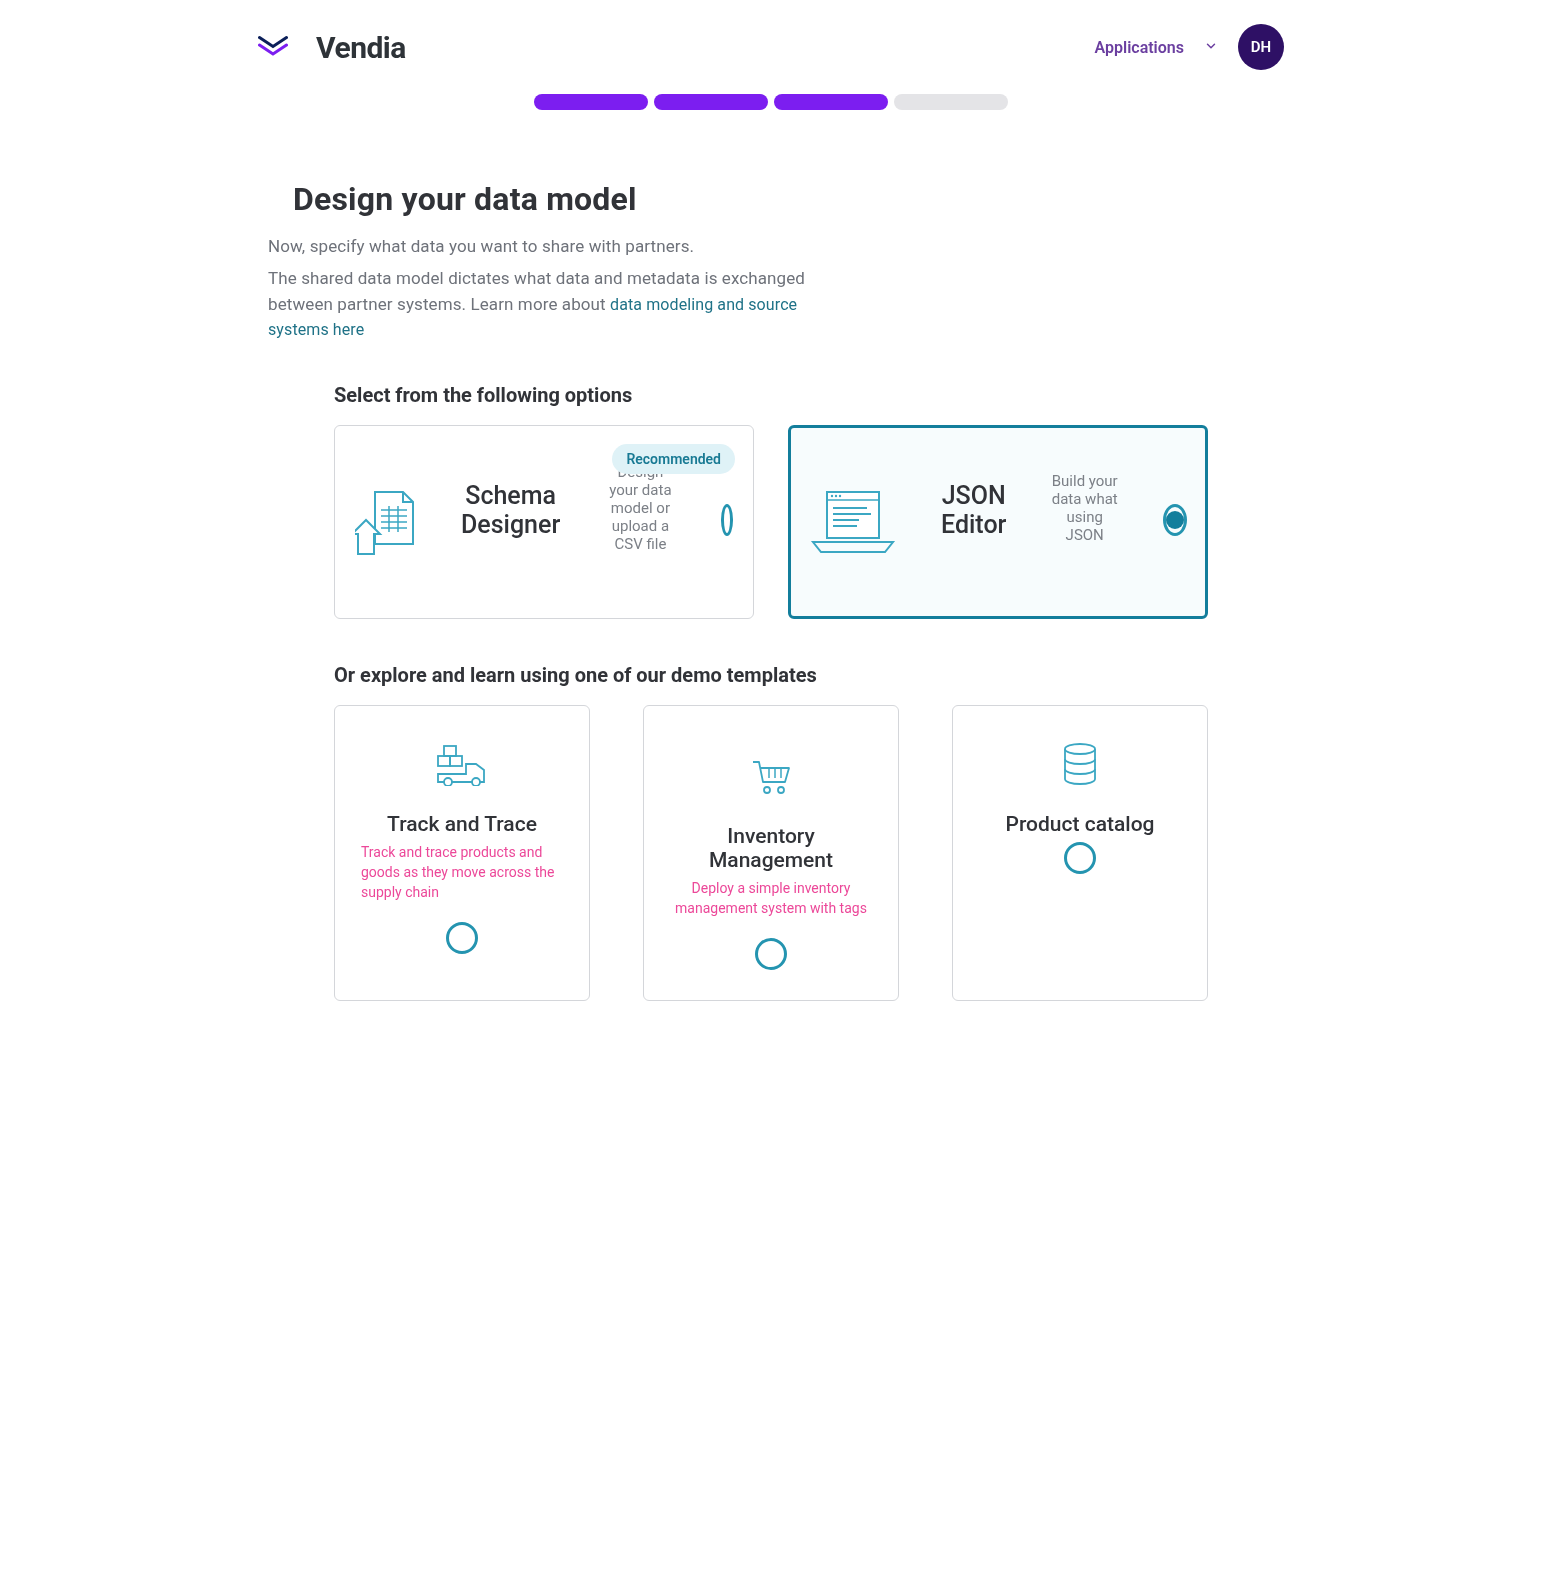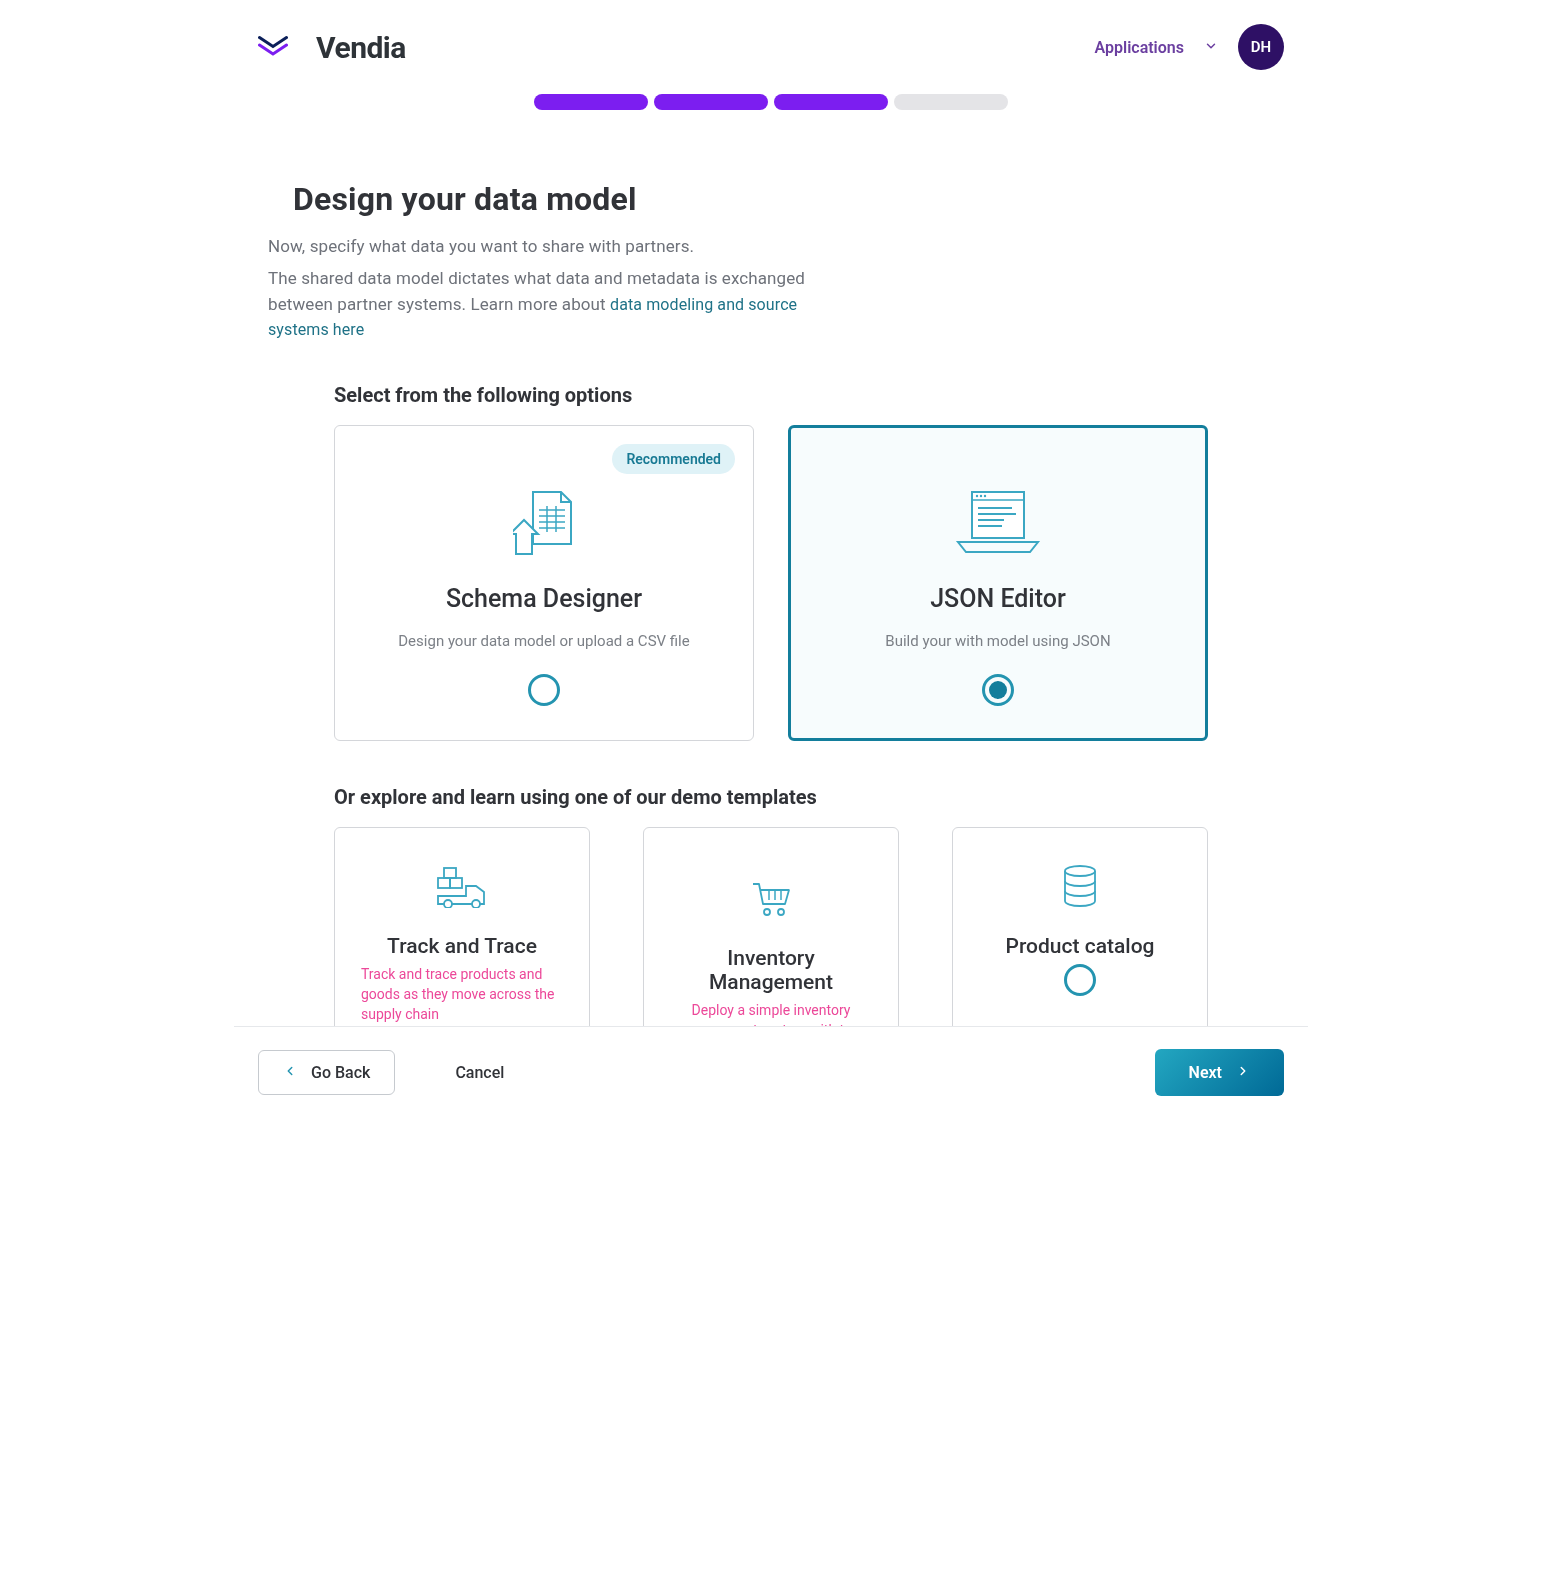--- a/index.html
+++ b/index.html
@@ -148,25 +148,26 @@
       grid-template-columns: 1fr 1fr;
       gap: 34px;
       margin-bottom: 44px;
     }
     .card {
       border: 1px solid #d4d6da;
       border-radius: 6px;
       padding: 30px 20px 34px;
       position: relative;
       display: flex;
-      flex-direction: column;
+      flex-direction: row;
       align-items: center;
       text-align: center;
       cursor: pointer;
       background: #ffffff;
+      gap: 44px;
     }
     .card.selected {
       border: 3px solid #137e9c;
       background: #f7fcfd;
       padding: 28px 18px 32px;
     }
     .badge {
       position: absolute;
       top: 18px;
       right: 18px;
@@ -389,21 +390,21 @@
             <circle cx="23" cy="8" r="1.2" fill="#3ba7c3"></circle>
             <circle cx="27" cy="8" r="1.2" fill="#3ba7c3"></circle>
             <circle cx="31" cy="8" r="1.2" fill="#3ba7c3"></circle>
             <line x1="24" y1="20" x2="58" y2="20" stroke="#3ba7c3" stroke-width="2"></line>
             <line x1="24" y1="26" x2="62" y2="26" stroke="#3ba7c3" stroke-width="2"></line>
             <line x1="24" y1="32" x2="50" y2="32" stroke="#3ba7c3" stroke-width="2"></line>
             <line x1="24" y1="38" x2="48" y2="38" stroke="#3ba7c3" stroke-width="2"></line>
           </svg>
         </div>
         <div class="card-title">JSON Editor</div>
-        <div class="card-desc">Build your with model using JSON</div>
+        <div class="card-desc">Build your data what using JSON</div>
         <div class="radio-circle checked"></div>
       </div>
     </div>
 
     <h2 class="secondary-title">Or explore and learn using one of our demo templates</h2>
 
     <div class="demo-cards">
 
       <div class="demo-card">
         <div class="demo-icon">
@@ -445,35 +446,14 @@
             <path d="M2 16 v10 a15 5 0 0 0 30 0 v-10" stroke="#3ba7c3" stroke-width="1.8" fill="none"></path>
             <path d="M2 26 v10 a15 5 0 0 0 30 0 v-10" stroke="#3ba7c3" stroke-width="1.8" fill="none"></path>
           </svg>
         </div>
         <div class="demo-title">Product catalog</div>
         <div class="radio-circle"></div>
       </div>
     </div>
   </div>
 
-  <div class="footer">
-    <div class="footer-left">
-      <div class="btn-goback">
-        <span class="chev">
-          <svg viewBox="0 0 24 24" width="14" height="14">
-              <path d="M15 6l-6 6 6 6" stroke="#2494b0" stroke-width="2.5" fill="none" stroke-linecap="round" stroke-linejoin="round"></path>
-            </svg>
-        </span>
-        <span>Go Back</span>
-      </div>
-      <div class="btn-cancel">Cancel</div>
-    </div>
-    <div class="btn-next">
-      <span>Next</span>
-      <span class="chev">
-        <svg viewBox="0 0 24 24" width="14" height="14">
-            <path d="M9 6l6 6-6 6" stroke="#ffffff" stroke-width="2.5" fill="none" stroke-linecap="round" stroke-linejoin="round"></path>
-          </svg>
-      </span>
-    </div>
-  </div>
 
 </div>
 
 </body></html>

